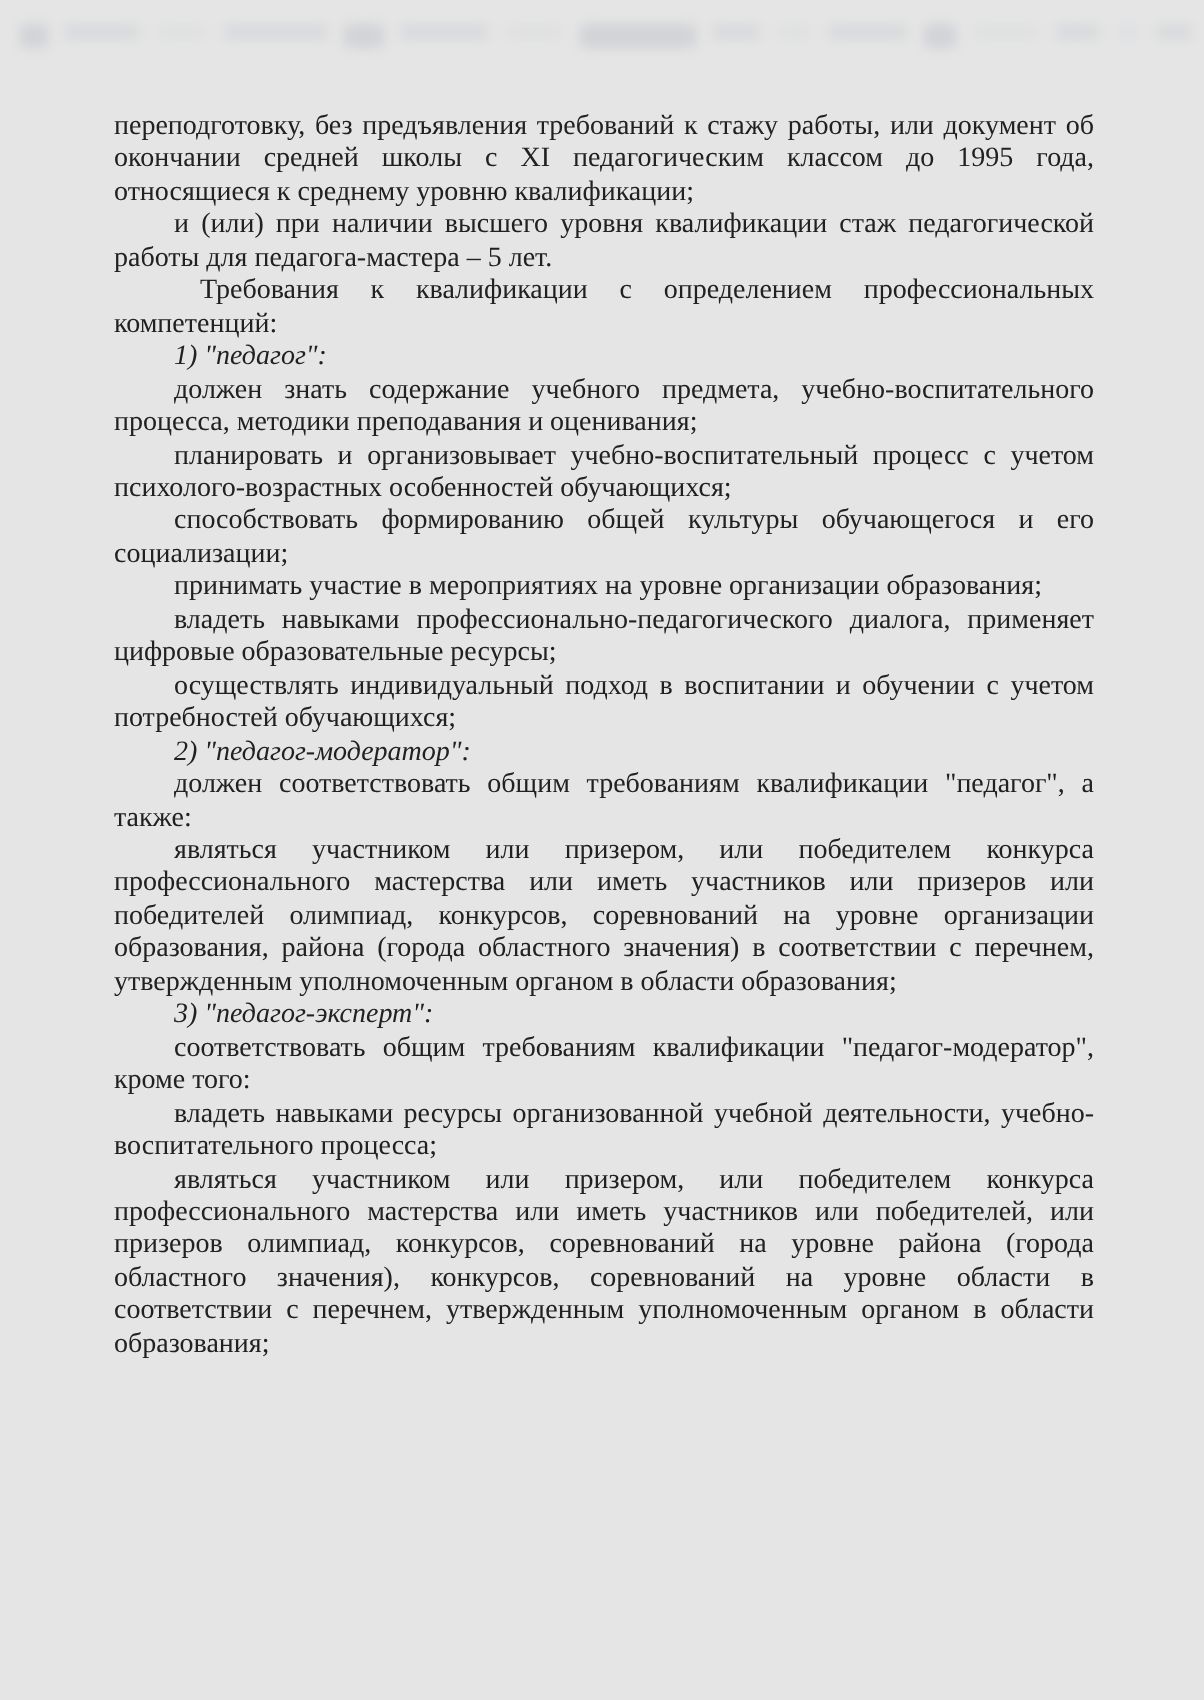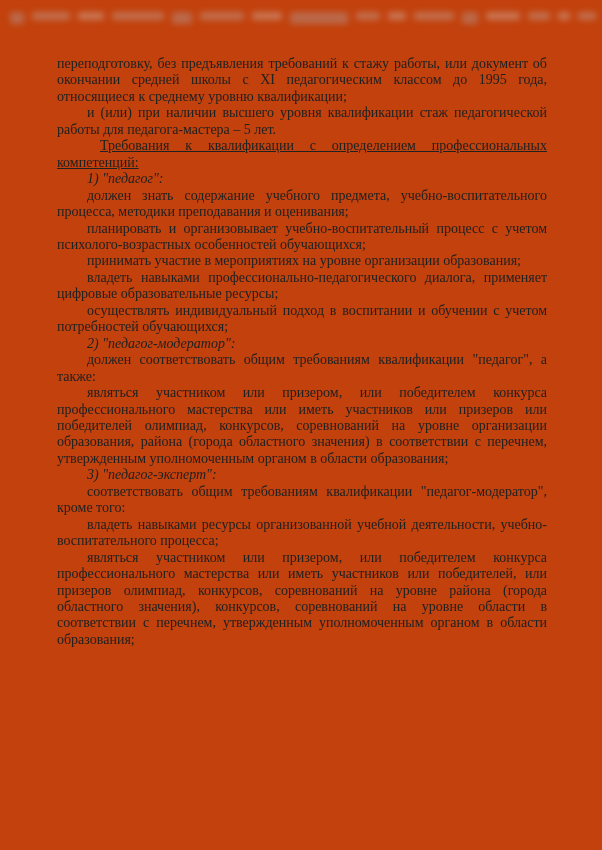--- a/index.html
+++ b/index.html
@@ -4,21 +4,21 @@
 <style>
   html, body {
     margin: 0;
     padding: 0;
     background: #ffffff;
   }
   .page {
     position: relative;
     width: 602px;
     height: 850px;
-    background: #c2410c;
+    background: #e5e5e5;
     overflow: hidden;
     font-family: "Liberation Serif", "DejaVu Serif", serif;
   }
   
   .ghost-row {
     position: absolute;
     top: 9px;
     left: 6px;
     width: 590px;
     height: 30px;
@@ -45,40 +45,41 @@
     font-size: 14px;
     line-height: 16.45px;
     color: #212121;
     text-align: justify;
   }
   .textblock p {
     margin: 0;
     padding: 0;
   }
   .ind    { text-indent: 30px; }
-  .ind-lg { text-indent: 43px; text-decoration: underline; }
+  .ind-lg { text-indent: 43px; }
   .noind  { text-indent: 0; }
   .it     { font-style: italic; }
 </style>
 </head>
 <body>
 
 <div class="page">
 
   <div class="ghost-row">
     <span class="g d" style="width:14px"></span><span class="g" style="width:38px"></span><span class="g l" style="width:26px"></span><span class="g" style="width:52px"></span><span class="g d" style="width:20px"></span><span class="g" style="width:44px"></span><span class="g l" style="width:30px"></span><span class="g d" style="width:58px"></span><span class="g" style="width:24px"></span><span class="g l" style="width:18px"></span><span class="g" style="width:40px"></span><span class="g d" style="width:16px"></span><span class="g l" style="width:34px"></span><span class="g" style="width:22px"></span><span class="g l" style="width:12px"></span><span class="g" style="width:28px"></span>
   </div>
 
   <div class="textblock">
     <p class="noind">переподготовку, без предъявления требований к стажу работы, или документ об окончании средней школы с XI педагогическим классом до 1995 года, относящиеся к среднему уровню квалификации;</p>
     <p class="ind">и (или) при наличии высшего уровня квалификации стаж педагогической работы для педагога-мастера – 5 лет.</p>
     <p class="ind-lg">Требования к квалификации с определением профессиональных компетенций:</p>
     <p class="ind it">1) "педагог":</p>
     <p class="ind">должен знать содержание учебного предмета, учебно-воспитательного процесса, методики преподавания и оценивания;</p>
     <p class="ind">планировать и организовывает учебно-воспитательный процесс с учетом психолого-возрастных особенностей обучающихся;</p>
+    <p class="ind">способствовать формированию общей культуры обучающегося и его социализации;</p>
     <p class="ind">принимать участие в мероприятиях на уровне организации образования;</p>
     <p class="ind">владеть навыками профессионально-педагогического диалога, применяет цифровые образовательные ресурсы;</p>
     <p class="ind">осуществлять индивидуальный подход в воспитании и обучении с учетом потребностей обучающихся;</p>
     <p class="ind it">2) "педагог-модератор":</p>
     <p class="ind">должен соответствовать общим требованиям квалификации "педагог", а также:</p>
     <p class="ind">являться участником или призером, или победителем конкурса профессионального мастерства или иметь участников или призеров или победителей олимпиад, конкурсов, соревнований на уровне организации образования, района (города областного значения) в соответствии с перечнем, утвержденным уполномоченным органом в области образования;</p>
     <p class="ind it">3) "педагог-эксперт":</p>
     <p class="ind">соответствовать общим требованиям квалификации "педагог-модератор", кроме того:</p>
     <p class="ind">владеть навыками ресурсы организованной учебной деятельности, учебно-воспитательного процесса;</p>
     <p class="ind">являться участником или призером, или победителем конкурса профессионального мастерства или иметь участников или победителей, или призеров олимпиад, конкурсов, соревнований на уровне района (города областного значения), конкурсов, соревнований на уровне области в соответствии с перечнем, утвержденным уполномоченным органом в области образования;</p>

